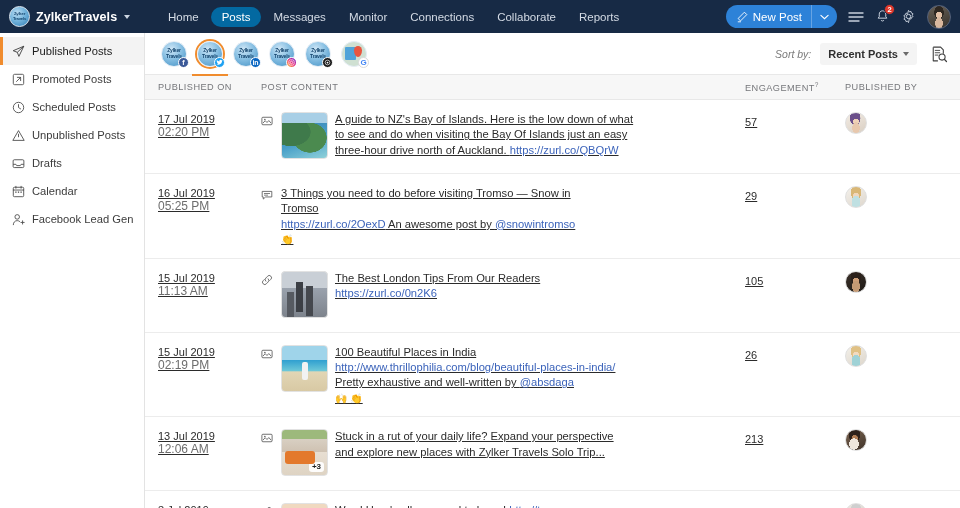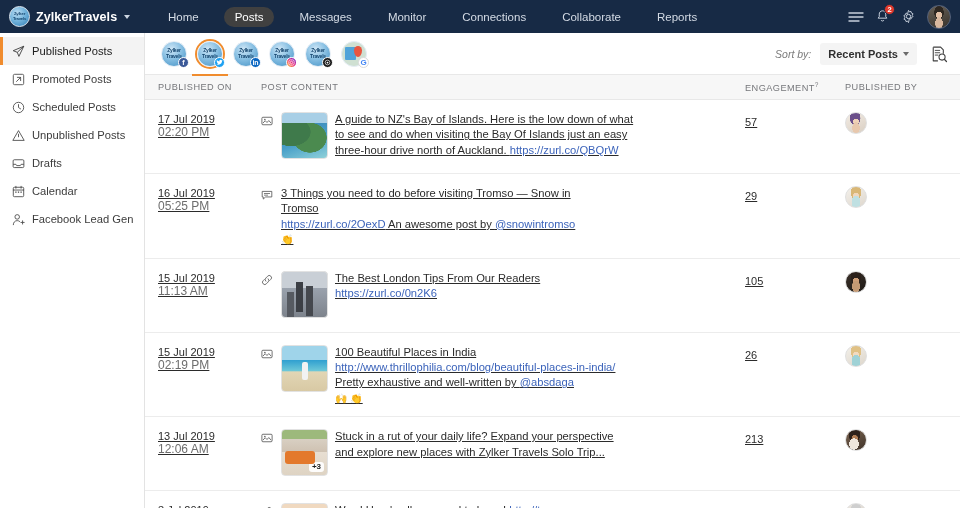--- a/index.html
+++ b/index.html
@@ -45,27 +45,27 @@
     color: #ffffff; font-size: 12.5px; font-weight: bold; letter-spacing: .1px;
   }
   .caret-white {
     width: 0; height: 0;
     border-left: 3.6px solid transparent;
     border-right: 3.6px solid transparent;
     border-top: 4.2px solid #cdd6e2;
     margin-left: 1px;
   }
   .nav {
-    display: flex; align-items: center; gap: 14px; margin-left: 12px;
+    display: flex; align-items: center; gap: 1px; margin-left: 12px;
   }
   .nav-item {
     color: #d4dbe5; font-size: 11.5px; padding: 4px 11px;
     border-radius: 12px; white-space: nowrap; cursor: pointer;
   }
-  .nav-item.active { background: #404040; color: #ffffff; }
+  .nav-item.active { background: #0369a1; color: #ffffff; }
 
   .topbar-right {
     margin-left: auto; display: flex; align-items: center; gap: 11px;
     padding-right: 9px;
   }
   .newpost {
     background: #2d82d8; border-radius: 13px; height: 23px;
     display: flex; align-items: center; color: #fff; font-size: 11.5px;
     overflow: hidden; cursor: pointer;
   }
@@ -306,20 +306,35 @@
     <div class="nav-item active">Posts</div>
     <div class="nav-item">Messages</div>
     <div class="nav-item">Monitor</div>
     <div class="nav-item">Connections</div>
     <div class="nav-item">Collaborate</div>
     <div class="nav-item">Reports</div>
   </div>
 
   <div class="topbar-right">
 
+    <div class="newpost">
+      <div class="newpost-main">
+        <svg class="pencil-ic" width="12" height="12" viewBox="0 0 16 16">
+          <path d="M11.2 1.6l3.2 3.2-8.4 8.4-3.2-3.2z" fill="none" stroke="#fff" stroke-width="1.2"></path>
+          <path d="M2.4 14.4h4.2" stroke="#fff" stroke-width="1.2" fill="none"></path>
+        </svg>
+        <span>New Post</span>
+      </div>
+      <div class="newpost-div"></div>
+      <div class="newpost-caret">
+        <svg width="9" height="6" viewBox="0 0 10 6">
+          <path d="M1 1.2L5 4.8l4-3.6" stroke="#fff" stroke-width="1.3" fill="none" stroke-linecap="round"></path>
+        </svg>
+      </div>
+    </div>
 
     <div class="ic-btn">
       <svg width="16" height="14" viewBox="0 0 16 14">
         <path d="M1 3h14M1 7h14M1 11h10" stroke="#c7d0dc" stroke-width="1.4" stroke-linecap="round"></path>
       </svg>
     </div>
 
     <div class="ic-btn">
       <svg width="15" height="15" viewBox="0 0 18 18">
         <path d="M9 2.2c-2.4 0-3.9 1.7-3.9 4v3L3.8 11h10.4l-1.3-1.8v-3c0-2.3-1.5-4-3.9-4z" fill="none" stroke="#c7d0dc" stroke-width="1.2" stroke-linejoin="round"></path>

